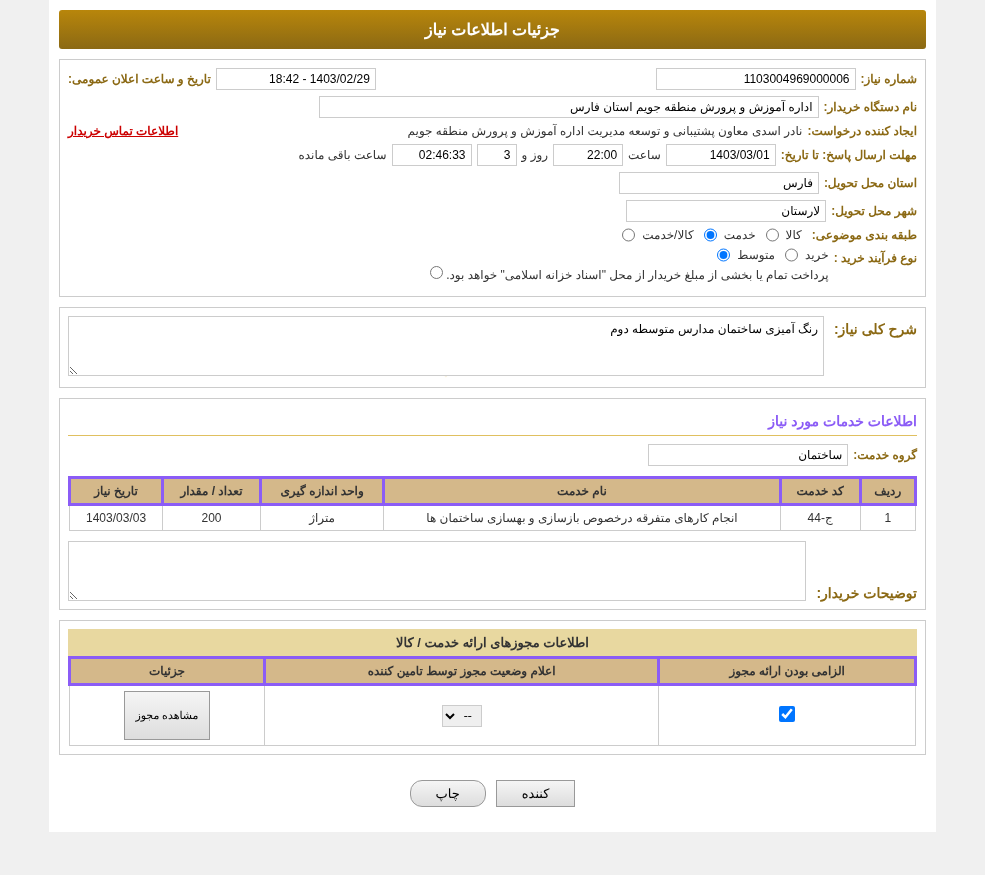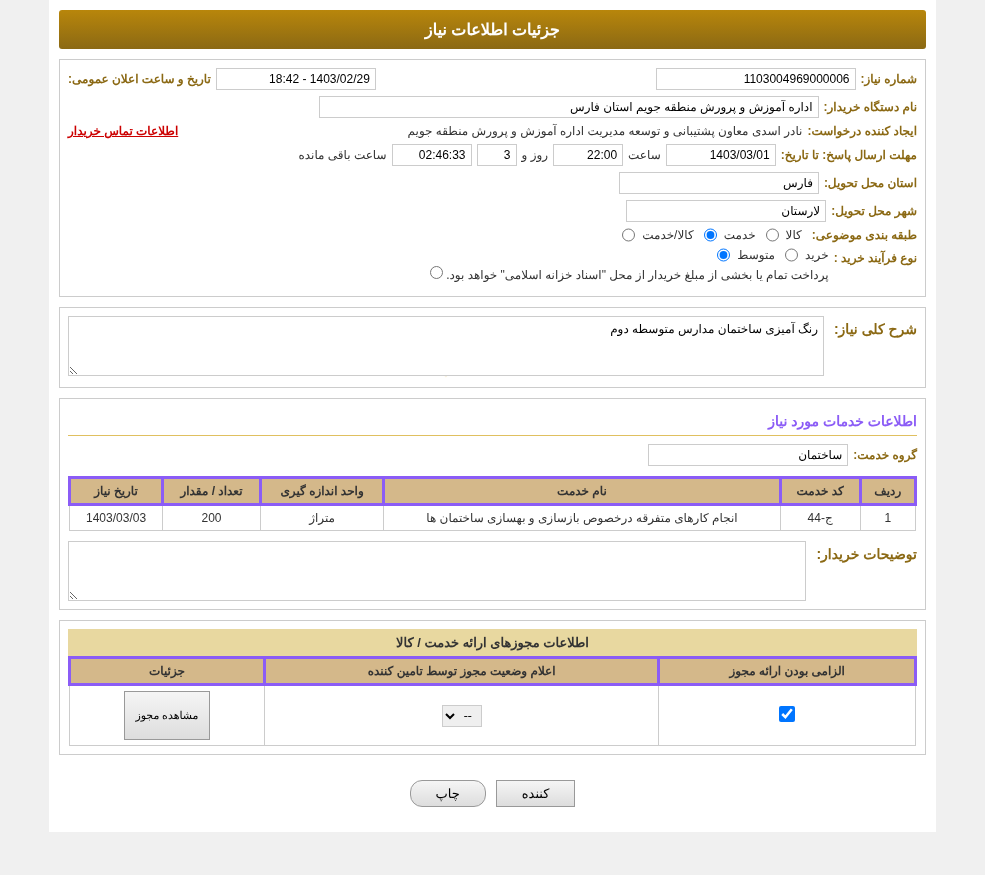--- a/index.html
+++ b/index.html
@@ -286,21 +286,21 @@
           <td>1</td>
           <td>ج-44</td>
           <td>انجام کارهای متفرقه درخصوص بازسازی و بهسازی ساختمان ها</td>
           <td>متراژ</td>
           <td>200</td>
           <td>1403/03/03</td>
         </tr>
       </tbody>
     </table>
 
-    <div style="display:flex; align-items:flex-start; gap:10px; direction:rtl; margin-top:10px;">
+    <div style="display:flex; align-items:flex-end; gap:10px; direction:rtl; margin-top:10px;">
       <span class="label-inline" style="white-space:nowrap; padding-top:5px; font-size:14px;">توضیحات خریدار:</span>
       <textarea class="textarea-box" style="min-height: 60px;" readonly=""></textarea>
     </div>
   </div>
 
   <div class="section">
     <div class="sub-section-title">اطلاعات مجوزهای ارائه خدمت / کالا</div>
     <table class="table-standard">
       <thead>
         <tr>

